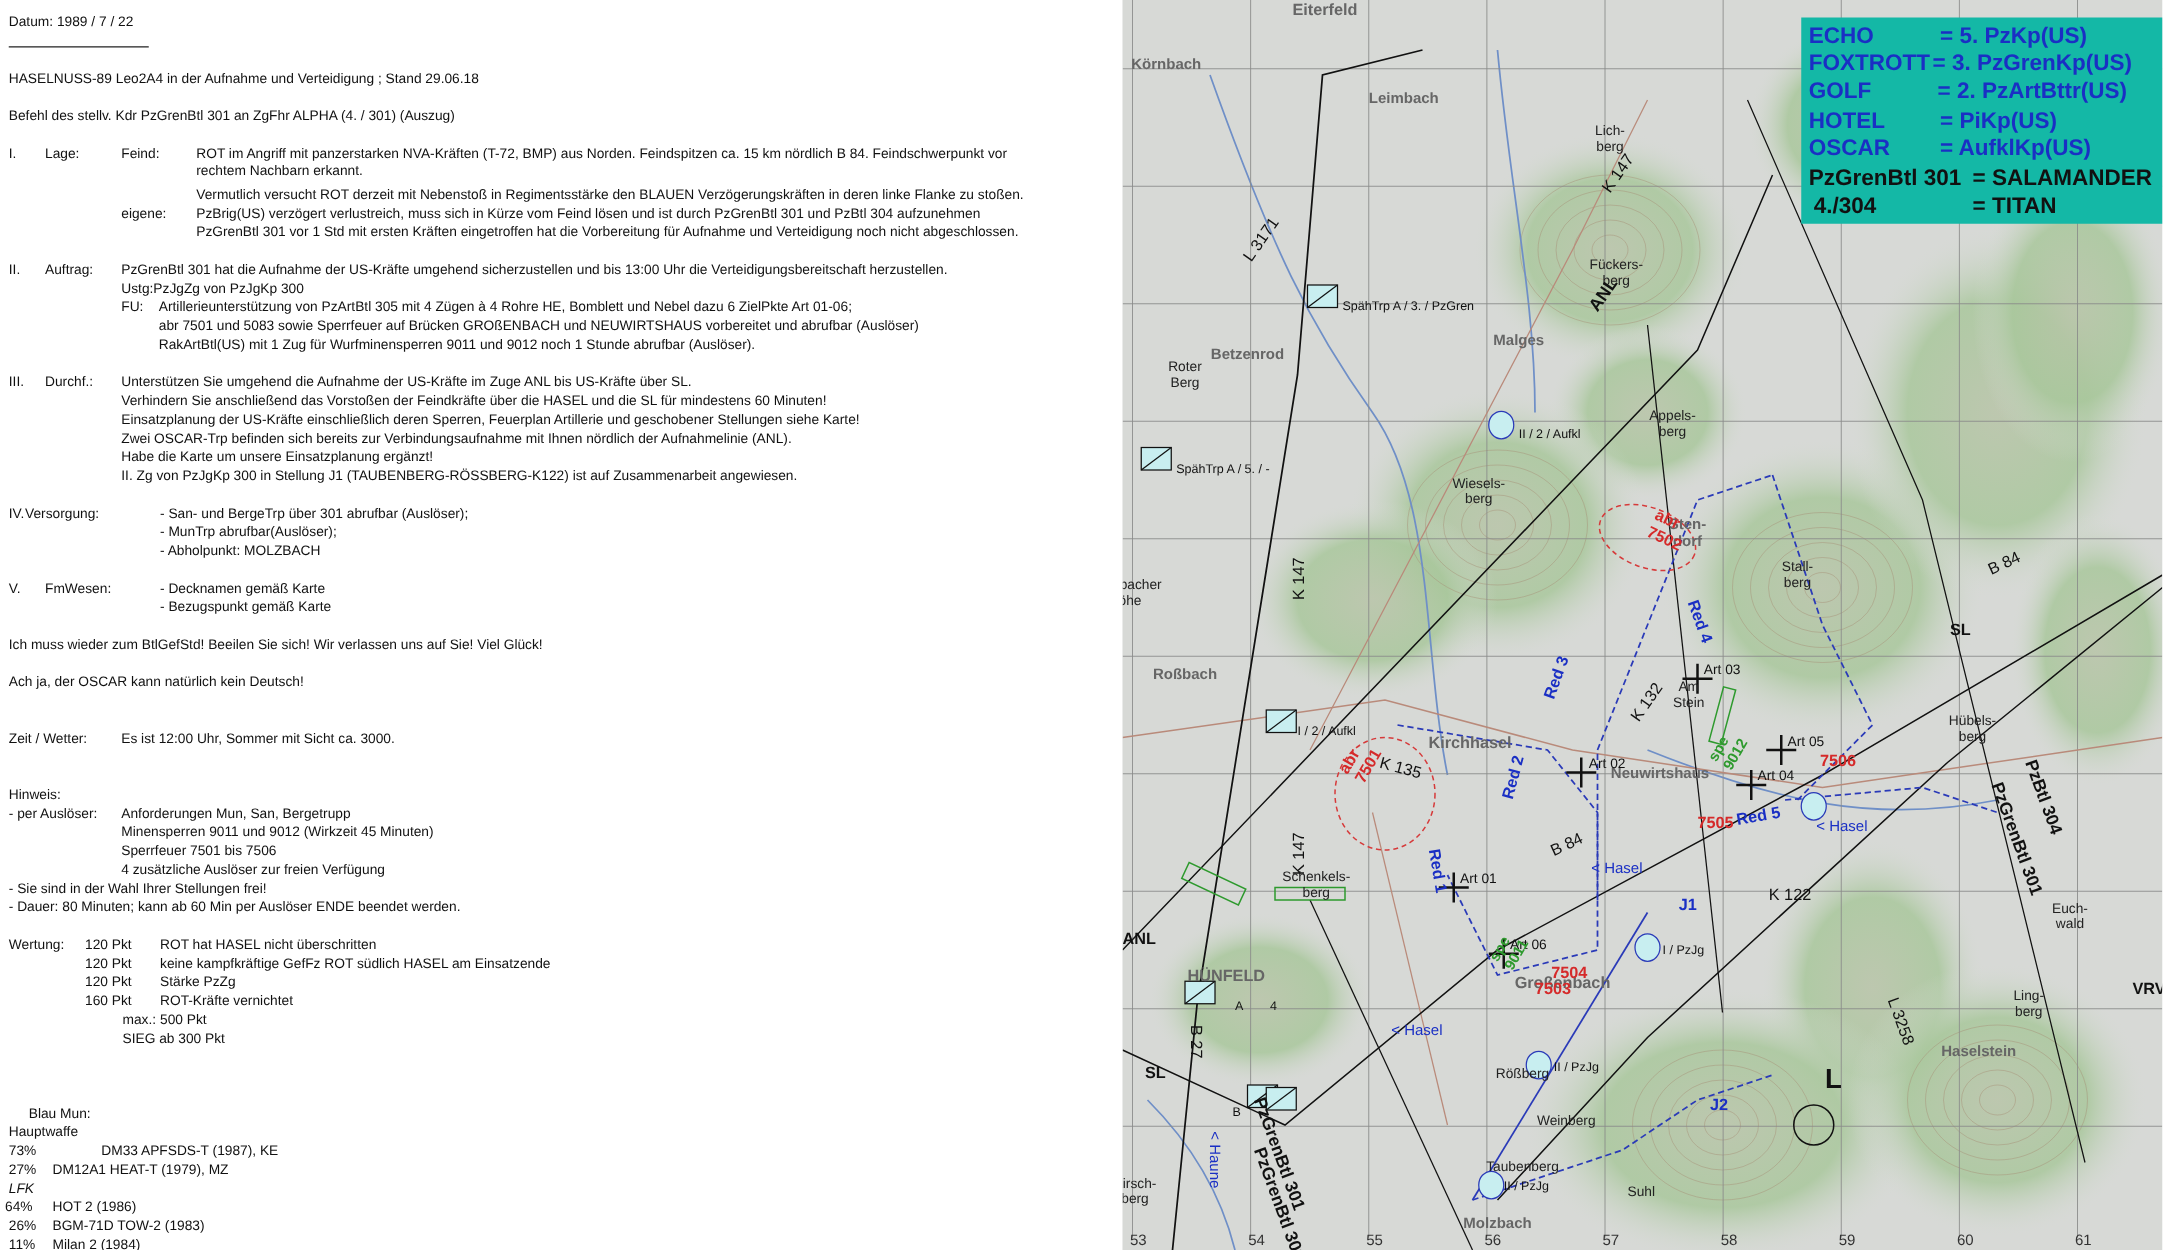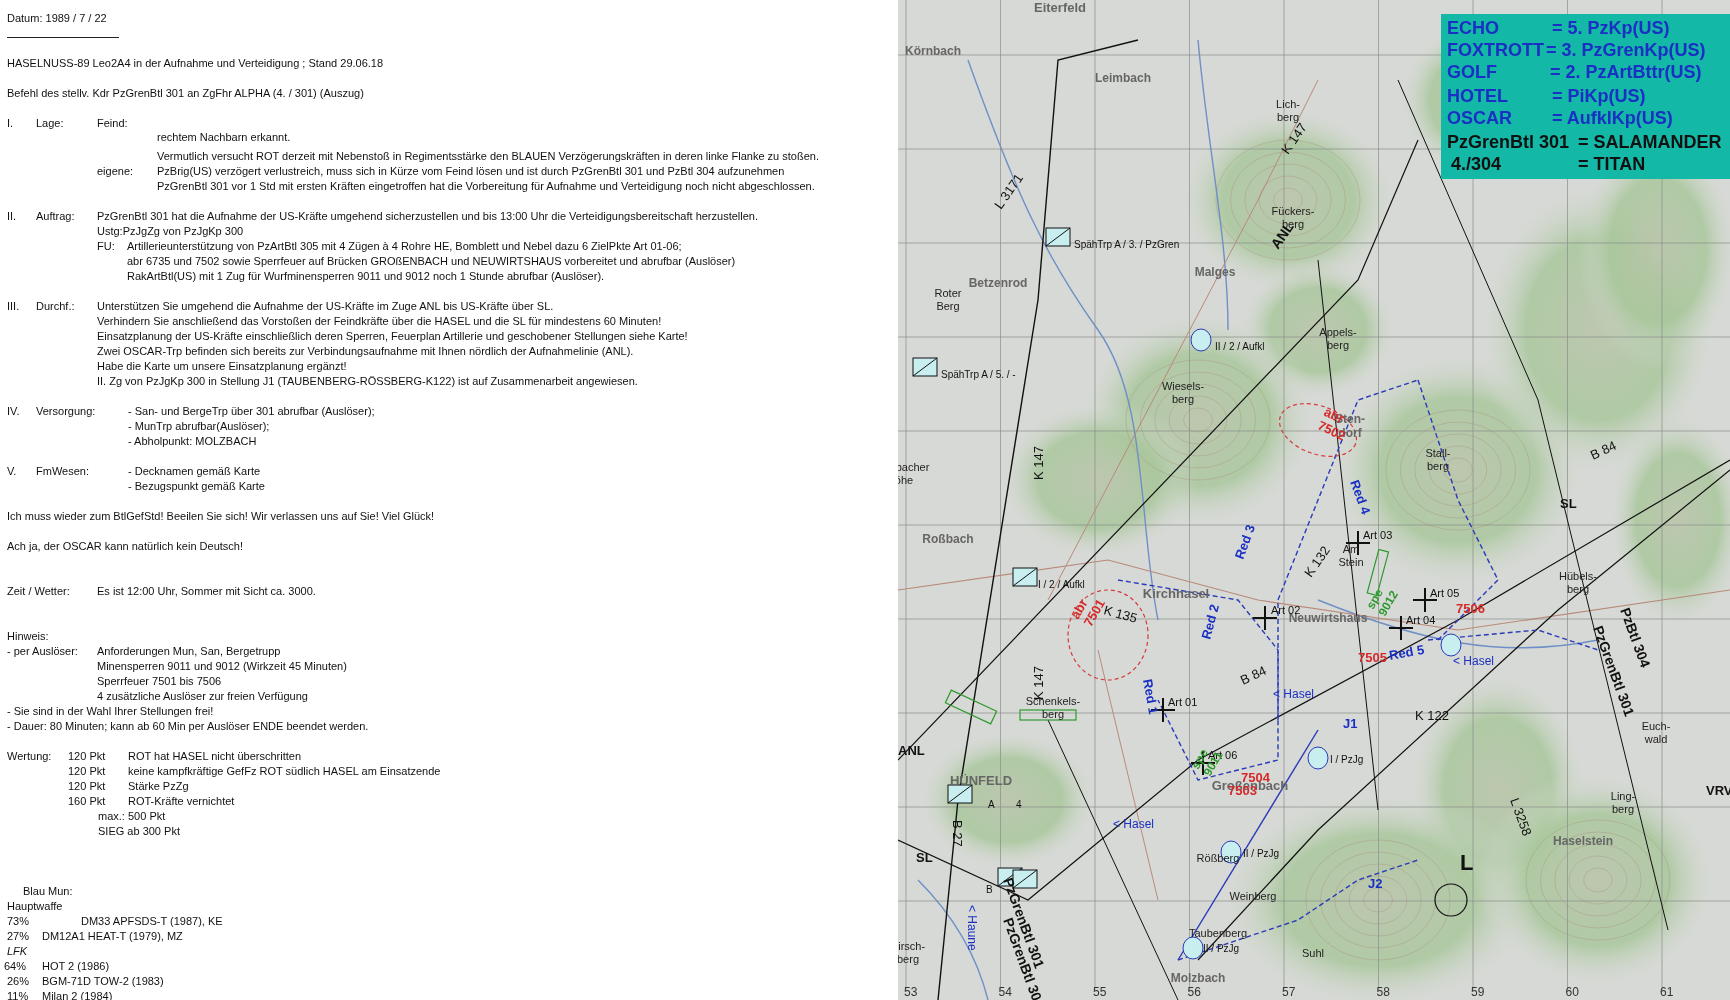--- a/index.html
+++ b/index.html
@@ -22,46 +22,47 @@
 
 <div id="doc">
   <div class="abs" style="left:7px;top:11px;">Datum:  1989 / 7 / 22</div>
   <div class="hr"></div>
   <div class="abs" style="left:7px;top:56px;">HASELNUSS-89 Leo2A4 in der Aufnahme und Verteidigung ; Stand 29.06.18</div>
   <div class="abs" style="left:7px;top:86px;">Befehl des stellv. Kdr PzGrenBtl 301 an ZgFhr ALPHA (4. / 301)   (Auszug)</div>
 
   <div class="abs" style="left:7px;top:116px;">I.</div>
   <div class="abs" style="left:36px;top:116px;">Lage:</div>
   <div class="abs" style="left:97px;top:116px;">Feind:</div>
+  <div class="abs" style="left:157px;top:116px;">ROT im Angriff mit panzerstarken NVA-Kräften (T-72, BMP) aus Norden. Feindspitzen ca. 15 km nördlich B 84. Feindschwerpunkt vor</div>
   <div class="abs" style="left:157px;top:130px;">rechtem Nachbarn erkannt.</div>
   <div class="abs" style="left:157px;top:149px;">Vermutlich versucht ROT derzeit mit Nebenstoß in Regimentsstärke den BLAUEN Verzögerungskräften in deren linke Flanke zu stoßen.</div>
   <div class="abs" style="left:97px;top:164px;">eigene:</div>
   <div class="abs" style="left:157px;top:164px;">PzBrig(US) verzögert verlustreich, muss sich in Kürze vom Feind lösen und ist durch PzGrenBtl 301 und PzBtl 304 aufzunehmen</div>
   <div class="abs" style="left:157px;top:179px;">PzGrenBtl 301 vor 1 Std mit ersten Kräften eingetroffen hat die Vorbereitung für Aufnahme und Verteidigung noch nicht abgeschlossen.</div>
 
   <div class="abs" style="left:7px;top:209px;">II.</div>
   <div class="abs" style="left:36px;top:209px;">Auftrag:</div>
   <div class="abs" style="left:97px;top:209px;">PzGrenBtl 301 hat die Aufnahme der US-Kräfte umgehend sicherzustellen und bis 13:00 Uhr die Verteidigungsbereitschaft herzustellen.</div>
   <div class="abs" style="left:97px;top:224px;">Ustg:PzJgZg von PzJgKp 300</div>
   <div class="abs" style="left:97px;top:239px;">FU:</div>
   <div class="abs" style="left:127px;top:239px;">Artillerieunterstützung von PzArtBtl 305 mit 4 Zügen à 4 Rohre HE, Bomblett und Nebel dazu 6 ZielPkte Art 01-06;</div>
-  <div class="abs" style="left:127px;top:254px;">abr 6735 und 7502 sowie Sperrfeuer auf Brücken GROßENBACH und NEUWIRTSHAUS vorbereitet und abrufbar (Auslöser)</div>
+  <div class="abs" style="left:127px;top:254px;">abr 7501 und 5083 sowie Sperrfeuer auf Brücken GROßENBACH und NEUWIRTSHAUS vorbereitet und abrufbar (Auslöser)</div>
   <div class="abs" style="left:127px;top:269px;">RakArtBtl(US) mit 1 Zug für Wurfminensperren 9011 und 9012 noch 1 Stunde abrufbar (Auslöser).</div>
 
   <div class="abs" style="left:7px;top:299px;">III.</div>
   <div class="abs" style="left:36px;top:299px;">Durchf.:</div>
   <div class="abs" style="left:97px;top:299px;">Unterstützen Sie umgehend die Aufnahme der US-Kräfte im Zuge ANL bis US-Kräfte über SL.</div>
   <div class="abs" style="left:97px;top:314px;">Verhindern Sie anschließend das Vorstoßen der Feindkräfte über die HASEL und die SL  für mindestens 60 Minuten!</div>
   <div class="abs" style="left:97px;top:329px;">Einsatzplanung der US-Kräfte einschließlich deren Sperren, Feuerplan Artillerie und geschobener Stellungen siehe Karte!</div>
   <div class="abs" style="left:97px;top:344px;">Zwei OSCAR-Trp befinden sich bereits zur Verbindungsaufnahme mit Ihnen nördlich der Aufnahmelinie (ANL).</div>
   <div class="abs" style="left:97px;top:359px;">Habe die Karte um unsere Einsatzplanung ergänzt!</div>
   <div class="abs" style="left:97px;top:374px;">II. Zg von PzJgKp 300 in Stellung J1 (TAUBENBERG-RÖSSBERG-K122) ist auf Zusammenarbeit angewiesen.</div>
 
   <div class="abs" style="left:7px;top:404px;">IV.</div>
-  <div class="abs" style="left:36px;top:404px;">Versorgung:</div>
+  <div class="abs" style="left:20px;top:404px;">Versorgung:</div>
   <div class="abs" style="left:128px;top:404px;">- San- und BergeTrp über 301 abrufbar (Auslöser);</div>
   <div class="abs" style="left:128px;top:419px;">- MunTrp abrufbar(Auslöser);</div>
   <div class="abs" style="left:128px;top:434px;">- Abholpunkt: MOLZBACH</div>
 
   <div class="abs" style="left:7px;top:464px;">V.</div>
   <div class="abs" style="left:36px;top:464px;">FmWesen:</div>
   <div class="abs" style="left:128px;top:464px;">- Decknamen gemäß Karte</div>
   <div class="abs" style="left:128px;top:479px;">- Bezugspunkt gemäß Karte</div>
 
   <div class="abs" style="left:7px;top:509px;">Ich muss wieder zum BtlGefStd! Beeilen Sie sich! Wir verlassen uns auf Sie! Viel Glück!</div>

